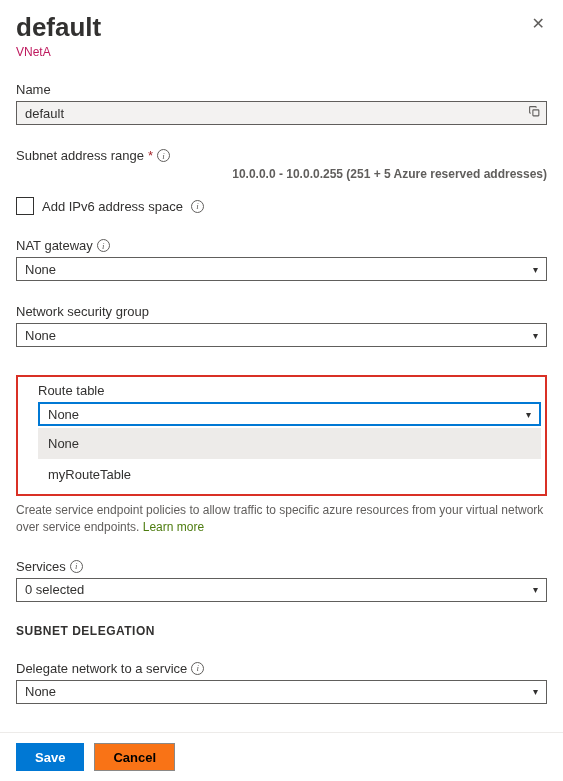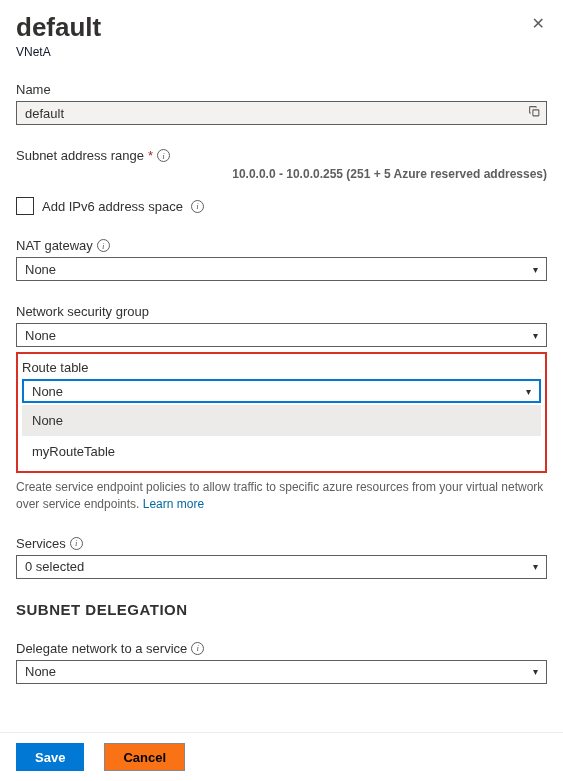--- a/index.html
+++ b/index.html
@@ -8,21 +8,21 @@
       height: 781px;
       font-family: 'Segoe UI', -apple-system, sans-serif;
       font-size: 13px;
       color: #323130;
       background: #fff;
       padding: 12px 16px;
       position: relative;
     }
     .header { display: flex; justify-content: space-between; align-items: flex-start; }
     .title { font-size: 26px; font-weight: 600; color: #323130; }
-    .subtitle { font-size: 12px; color: #0f172a; margin-top: 2px; }
+    .subtitle { font-size: 12px; color: #be185d; margin-top: 2px; }
     .close-btn { font-size: 16px; cursor: pointer; color: #605e5c; padding: 2px; }
     .section { margin-top: 23px; }
     .field-label { font-size: 13px; color: #323130; margin-bottom: 4px; display: flex; align-items: center; gap: 4px; }
     .required { color: #a4262c; }
     .info-icon {
       display: inline-flex;
       width: 13px; height: 13px;
       border: 1px solid #605e5c;
       border-radius: 50%;
       align-items: center; justify-content: center;
@@ -49,36 +49,36 @@
     .checkbox { width: 18px; height: 18px; border: 1px solid #323130; background: #fff; cursor: pointer; }
     .dropdown {
       width: 100%; height: 24px;
       border: 1px solid #605e5c;
       padding: 2px 8px;
       display: flex; align-items: center; justify-content: space-between;
       cursor: pointer; background: #fff;
     }
     .dropdown.open { border: 2px solid #0078d4; }
     .chevron-down { font-size: 10px; color: #323130; }
-    .highlight-box { border: 2px solid #d93025; padding: 6px 4px 4px 4px; margin-top: 5px; }
+    .highlight-box { border: 2px solid #d93025; padding: 6px 4px 4px 20px; margin-top: 28px; }
     .dropdown-options { border-top: none; margin-top: 2px; }
     .dropdown-option {
       padding: 8px 10px;
       font-size: 13px;
       cursor: pointer;
     }
     .dropdown-option.selected { background: #edebe9; }
     .helper-text { font-size: 12px; color: #605e5c; margin-top: 6px; line-height: 1.4; }
-    .link { color: #0369a1; cursor: pointer; text-align: center; }
-    .section-header { font-size: 15px; font-weight: 600; letter-spacing: 0.5px; color: #323130; margin-top: 22px; }
+    .link { color: #4d7c0f; cursor: pointer; text-align: center; }
+    .section-header { font-size: 12px; font-weight: 600; letter-spacing: 0.5px; color: #323130; margin-top: 22px; }
     .footer {
       position: absolute; bottom: 0; left: 0; right: 0;
       border-top: 1px solid #edebe9;
       padding: 10px 16px;
-      display: flex; gap: 20px;
+      display: flex; gap: 10px;
       background: #fff;
     }
     .btn {
       height: 28px; padding: 0 18px;
       font-size: 13px; font-weight: 600;
       border: 1px solid #8a8886;
       background: #f97316; cursor: pointer;
     }
     .btn.primary { background: #0078d4; border-color: #0078d4; color: #fff; }
   </style>

